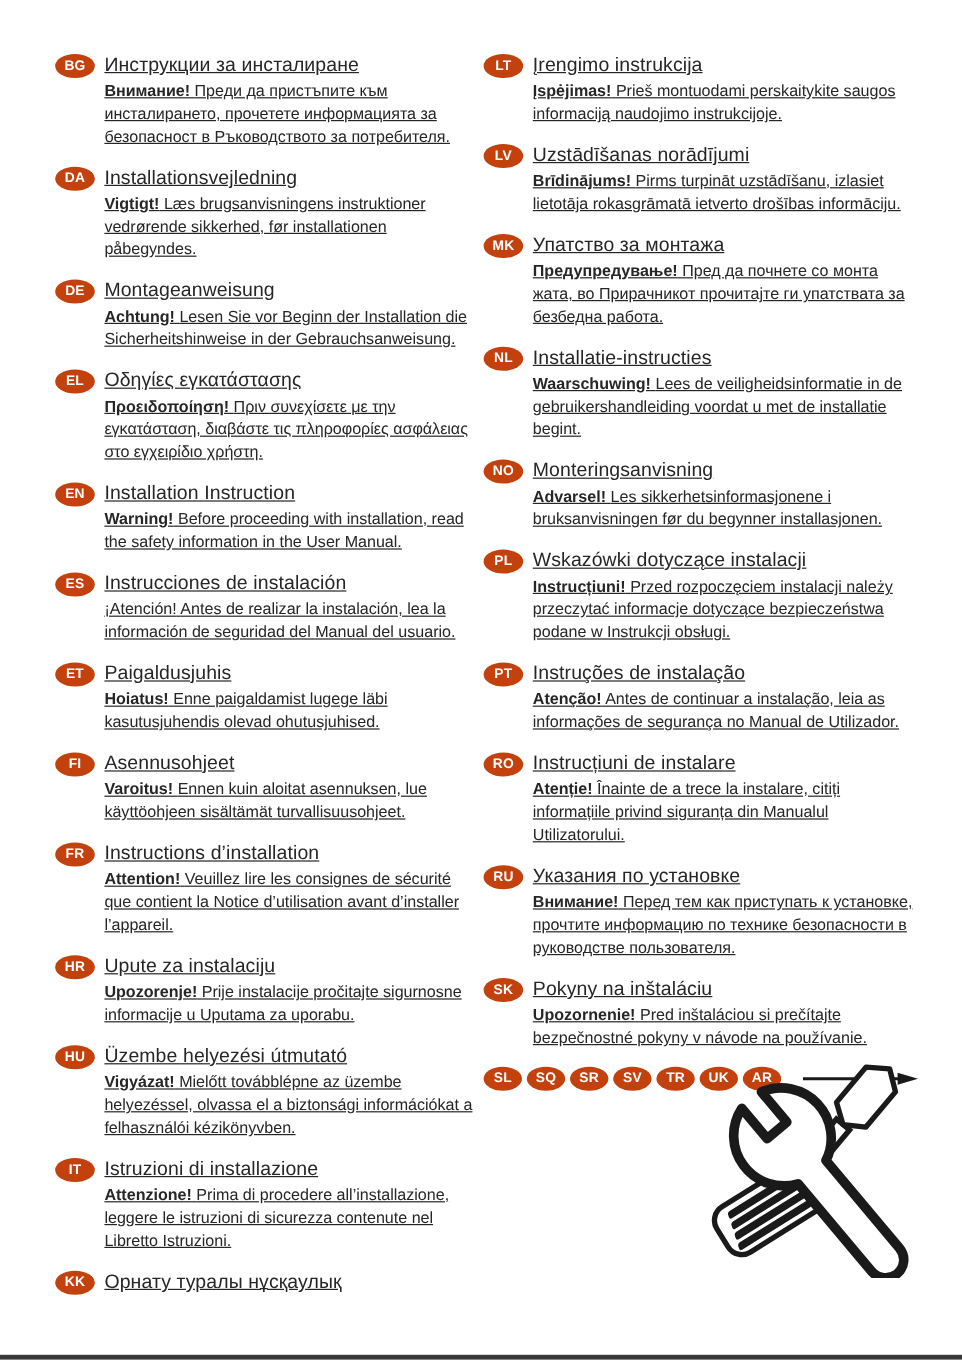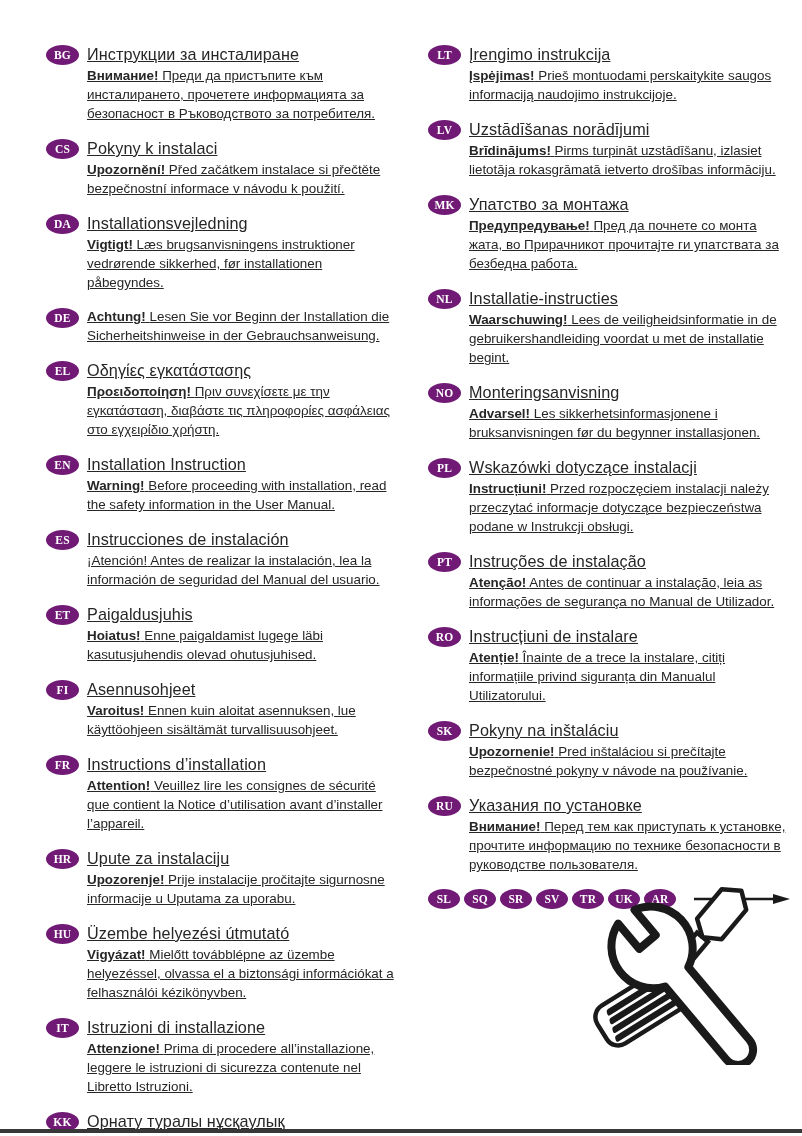--- a/index.html
+++ b/index.html
@@ -4,28 +4,28 @@
 <style>
   html, body { margin:0; padding:0; }
   body {
     width:802px; height:1136px; position:relative; overflow:hidden;
     background:#ffffff; color:#262626;
     font-family:"Liberation Sans","DejaVu Sans",sans-serif;
     -webkit-font-smoothing:antialiased;
   }
   .col { position:absolute; top:44px; }
   #col-left  { left:46px;  width:352px; }
-  #col-right { left:428px; width:364px; }
+  #col-right { left:403px; width:364px; }
 
   .section { display:flex; align-items:flex-start; margin-bottom:15px; }
   .badge {
     flex:0 0 33px; width:33px; height:20px; margin-right:8px; margin-top:1px;
-    background:#701a75; color:#ffffff; border-radius:50%;
+    background:#c2410c; color:#ffffff; border-radius:50%;
     display:flex; align-items:center; justify-content:center;
-    font-size:11.5px; font-weight:700; letter-spacing:0.2px;font-family:Liberation Serif, serif;
+    font-size:11.5px; font-weight:700; letter-spacing:0.2px;
   }
   .sec-text { flex:1 1 auto;text-decoration:underline; }
   .title { font-size:16.2px; line-height:20px; margin-bottom:2px; letter-spacing:0.1px; }
   .body-copy { font-size:13.4px; line-height:19px; }
   .warn { font-weight:700; }
   .warn.plain { font-weight:400; }
 
   .codes-row { display:flex; align-items:center; gap:4px; }
   .codes-row .badge { flex:0 0 32px; width:32px; margin:0; }
   .arrow-wrap { margin-left:14px; display:flex; align-items:center; }
@@ -38,39 +38,33 @@
 
 <div class="col" id="col-left">
   <div class="section">
     <span class="badge">BG</span>
     <div class="sec-text">
       <div class="title">Инструкции за инсталиране</div>
       <div class="body-copy"><span class="warn">Внимание!</span> <span class="body-text">Преди да пристъпите към инсталирането, прочетете информацията за безопасност в Ръководството за потребителя.</span></div>
     </div>
   </div>
 
-  <div class="section">
-    <span class="badge">CS</span>
-    <div class="sec-text">
-      <div class="title">Pokyny k instalaci</div>
-      <div class="body-copy"><span class="warn">Upozornění!</span> <span class="body-text">Před začátkem instalace si přečtěte bezpečnostní informace v návodu k použití.</span></div>
-    </div>
-  </div>
 
   <div class="section">
     <span class="badge">DA</span>
     <div class="sec-text">
       <div class="title">Installationsvejledning</div>
       <div class="body-copy"><span class="warn">Vigtigt!</span> <span class="body-text">Læs brugsanvisningens instruktioner vedrørende sikkerhed, før installationen påbegyndes.</span></div>
     </div>
   </div>
 
   <div class="section">
     <span class="badge">DE</span>
     <div class="sec-text">
+      <div class="title">Montageanweisung</div>
       <div class="body-copy"><span class="warn">Achtung!</span> <span class="body-text">Lesen Sie vor Beginn der Installation die Sicherheitshinweise in der Gebrauchsanweisung.</span></div>
     </div>
   </div>
 
   <div class="section">
     <span class="badge">EL</span>
     <div class="sec-text">
       <div class="title">Οδηγίες εγκατάστασης</div>
       <div class="body-copy"><span class="warn">Προειδοποίηση!</span> <span class="body-text">Πριν συνεχίσετε με την εγκατάσταση, διαβάστε τις πληροφορίες ασφάλειας στο εγχειρίδιο χρήστη.</span></div>
     </div>
@@ -209,32 +203,32 @@
 
   <div class="section">
     <span class="badge">RO</span>
     <div class="sec-text">
       <div class="title">Instrucțiuni de instalare</div>
       <div class="body-copy"><span class="warn">Atenție!</span> <span class="body-text">Înainte de a trece la instalare, citiți informațiile privind siguranța din Manualul Utilizatorului.</span></div>
     </div>
   </div>
 
   <div class="section">
+    <span class="badge">RU</span>
+    <div class="sec-text">
+      <div class="title">Указания по установке</div>
+      <div class="body-copy"><span class="warn">Внимание!</span> <span class="body-text">Перед тем как приступать к установке, прочтите информацию по технике безопасности в руководстве пользователя.</span></div>
+    </div>
+  </div>
+
+  <div class="section">
     <span class="badge">SK</span>
     <div class="sec-text">
       <div class="title">Pokyny na inštaláciu</div>
       <div class="body-copy"><span class="warn">Upozornenie!</span> <span class="body-text">Pred inštaláciou si prečítajte bezpečnostné pokyny v návode na používanie.</span></div>
-    </div>
-  </div>
-
-  <div class="section">
-    <span class="badge">RU</span>
-    <div class="sec-text">
-      <div class="title">Указания по установке</div>
-      <div class="body-copy"><span class="warn">Внимание!</span> <span class="body-text">Перед тем как приступать к установке, прочтите информацию по технике безопасности в руководстве пользователя.</span></div>
     </div>
   </div>
 </div>
   <div class="codes-row" id="codes-row">
 
   <span class="badge">SL</span>
       <span class="badge">SQ</span>
       <span class="badge">SR</span>
       <span class="badge">SV</span>
       <span class="badge">TR</span>

